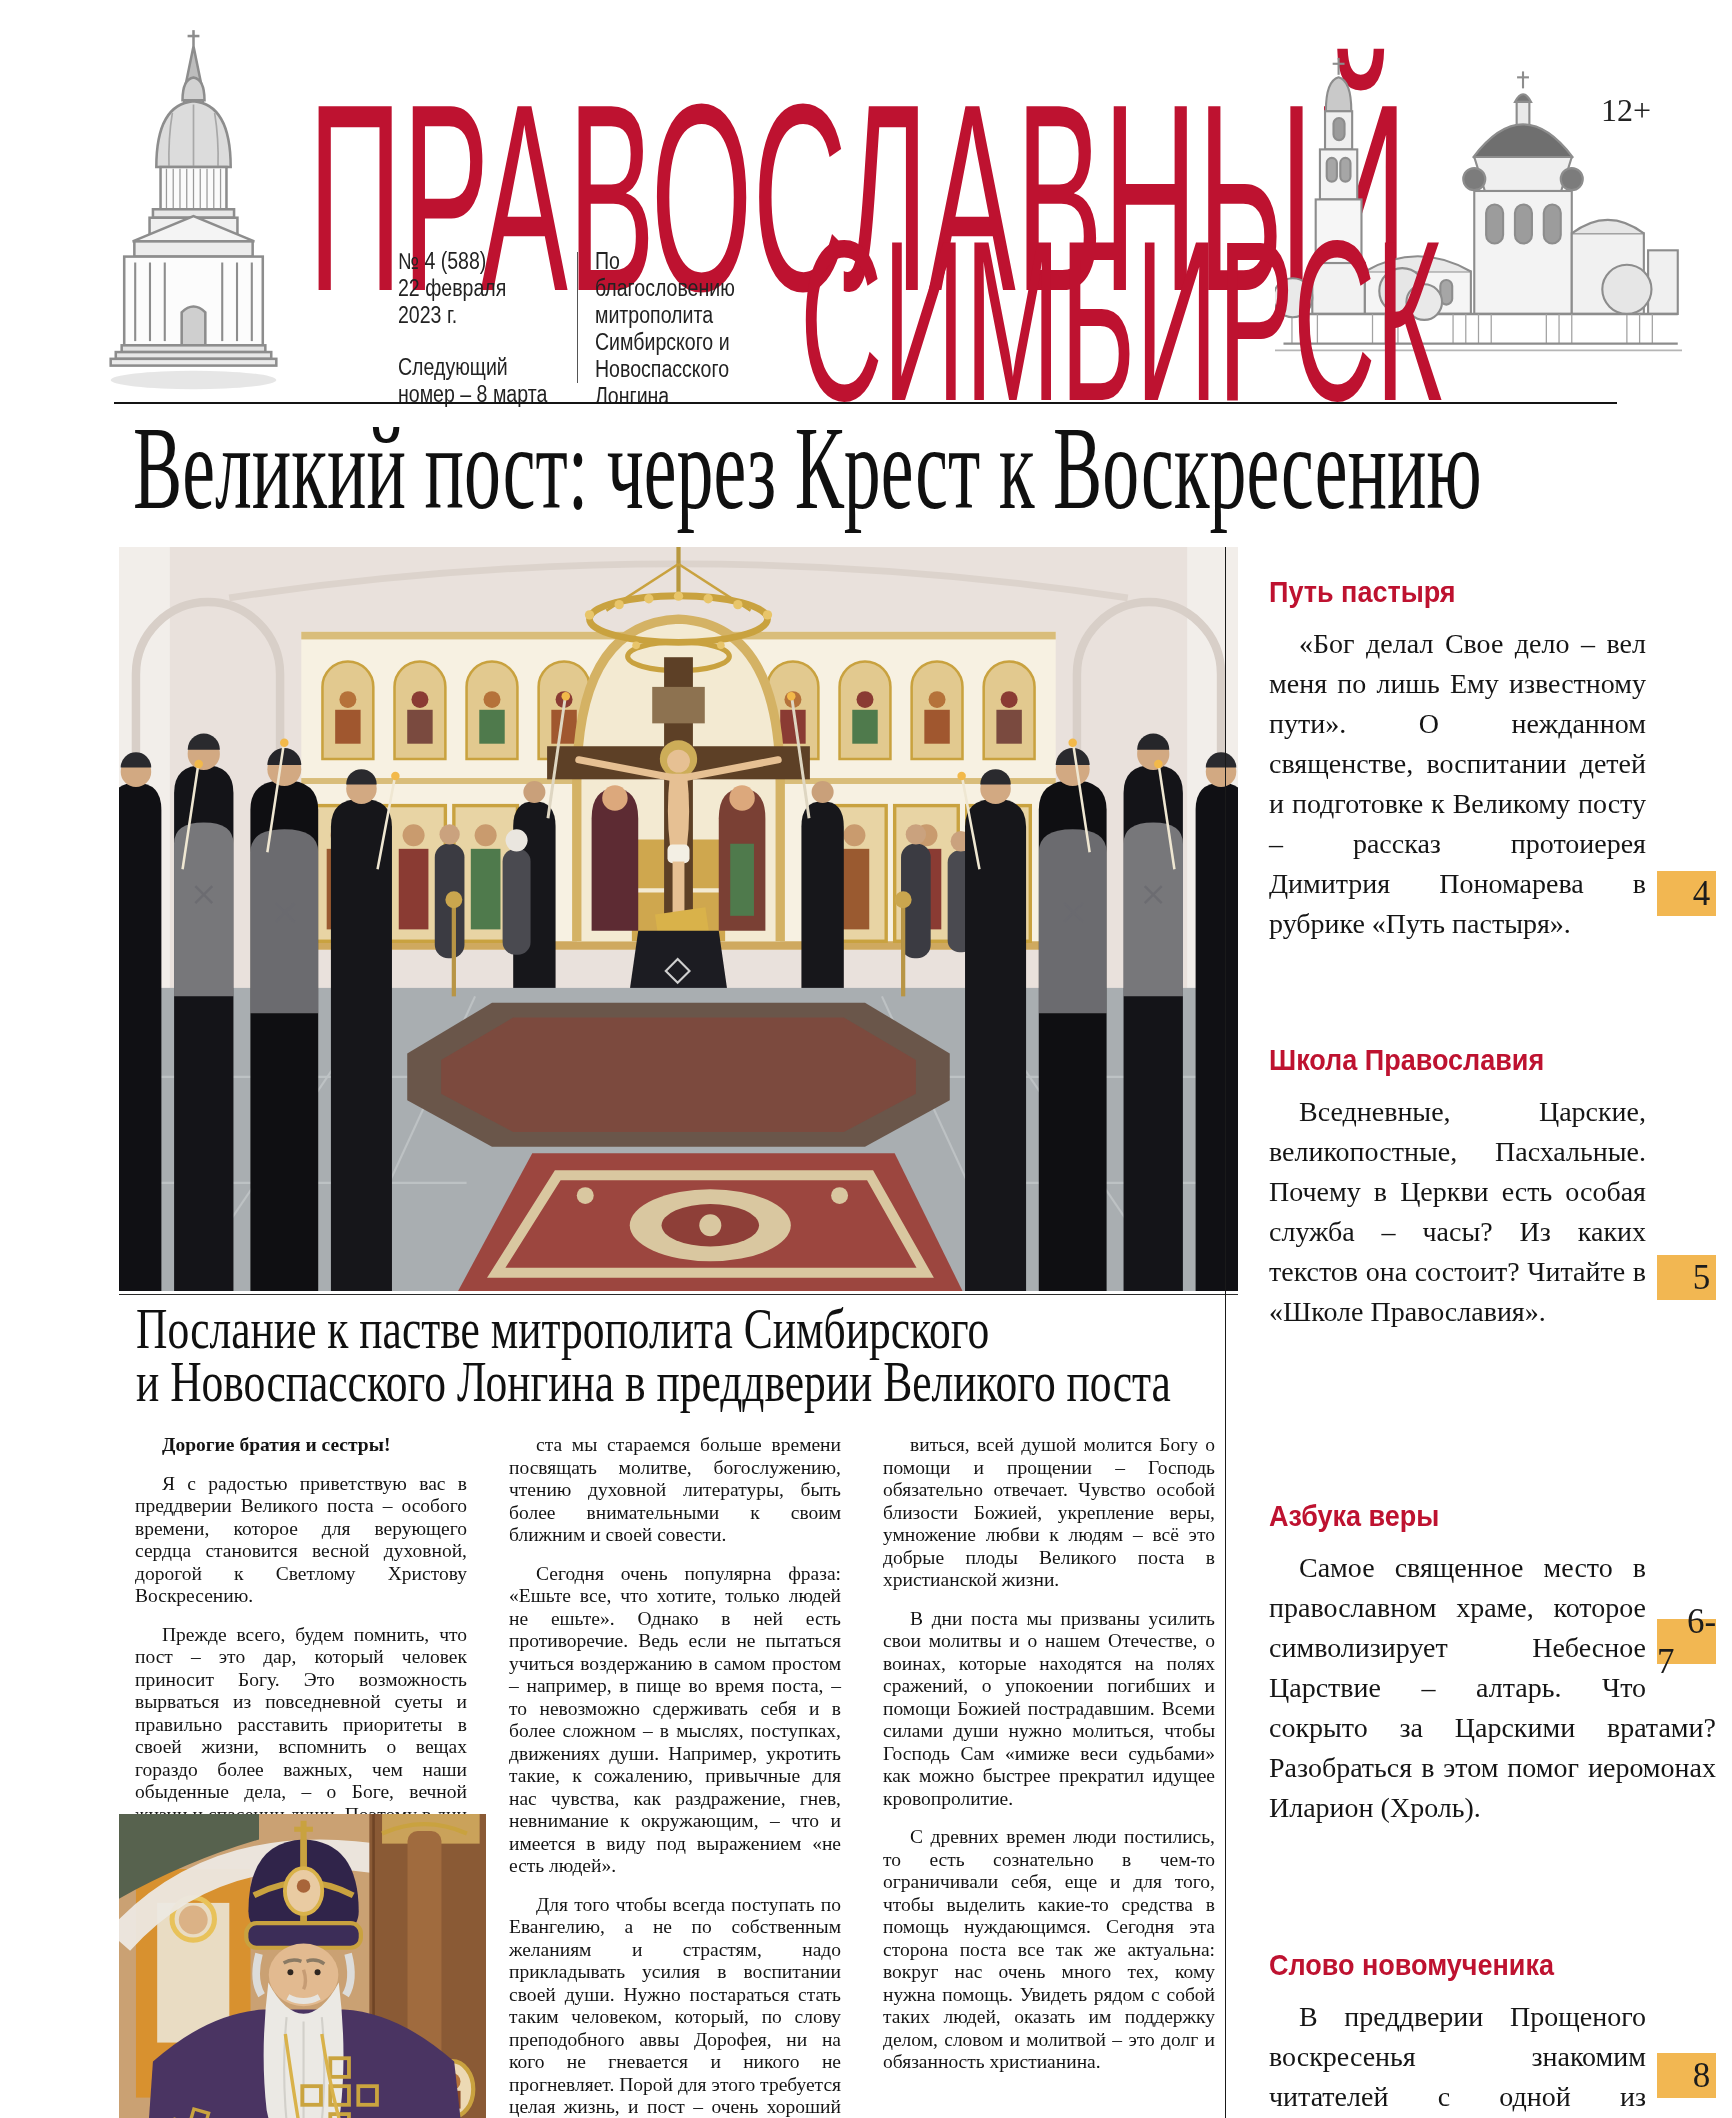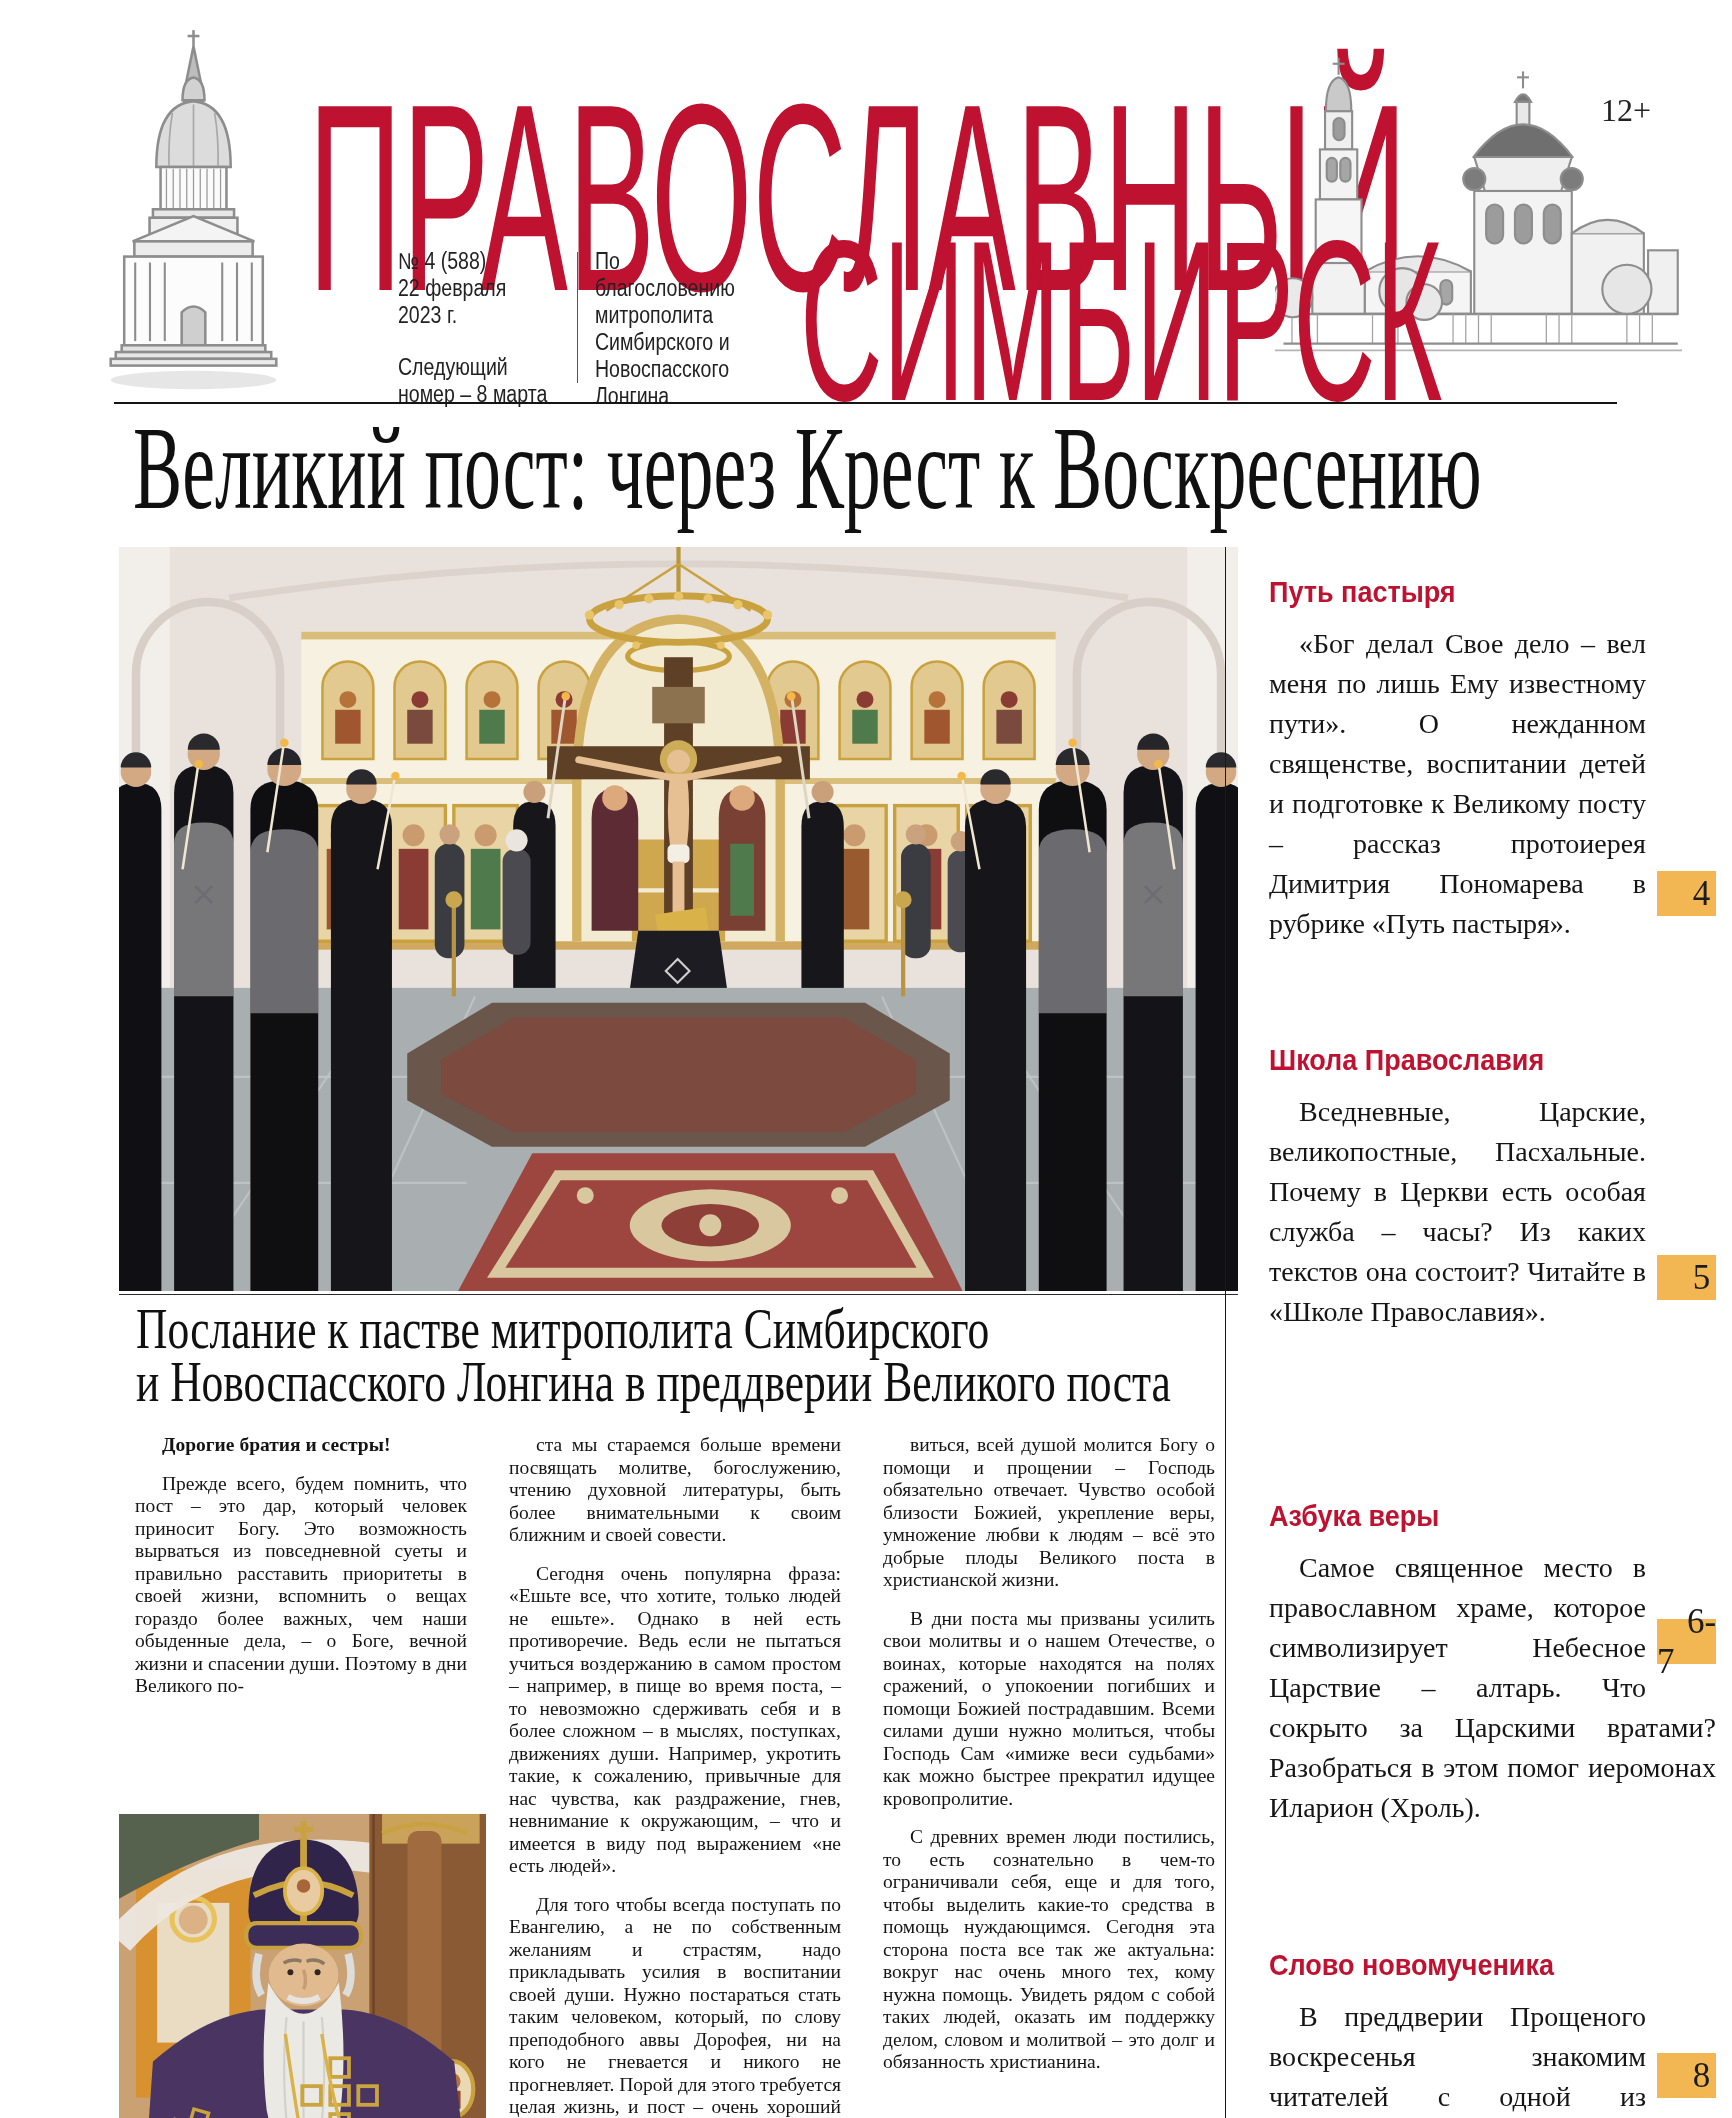--- a/index.html
+++ b/index.html
@@ -454,20 +454,21 @@
     </p>
   </div>
 
   <div id="subheadline">
     <div>Послание к пастве митрополита Симбирского</div>
     <div>и Новоспасского Лонгина в преддверии Великого поста</div>
   </div>
 
   <div class="bodycol" id="col1">
     <p class="lead">Дорогие братия и сестры!</p>
+    <p>Я с радостью приветствую вас в преддверии Великого поста – особого времени, которое для верующего сердца становится весной духовной, дорогой к Светлому Христову Воскресению.</p>
     <p>Прежде всего, будем помнить, что пост – это дар, который человек приносит Богу. Это возможность вырваться из повседневной суеты и правильно расставить приоритеты в своей жизни, вспомнить о вещах гораздо более важных, чем наши обыденные дела, – о Боге, вечной жизни и спасении души. Поэтому в дни Великого по-</p>
   </div>
   <div class="bodycol" id="col2">
     <p>ста мы стараемся больше времени посвящать молитве, богослужению, чтению духовной литературы, быть более внимательными к своим ближним и своей совести.</p>
     <p>Сегодня очень популярна фраза: «Ешьте все, что хотите, только людей не ешьте». Однако в ней есть противоречие. Ведь если не пытаться учиться воздержанию в самом простом – например, в пище во время поста, – то невозможно сдерживать себя и в более сложном – в мыслях, поступках, движениях души. Например, укротить такие, к сожалению, привычные для нас чувства, как раздражение, гнев, невнимание к окружающим, – что и имеется в виду под выражением «не есть людей».</p>
     <p>Для того чтобы всегда поступать по Евангелию, а не по собственным желаниям и страстям, надо прикладывать усилия в воспитании своей души. Нужно постараться стать таким человеком, который, по слову преподобного аввы Дорофея, ни на кого не гневается и никого не прогневляет. Порой для этого требуется целая жизнь, и пост – очень хороший помощник в труде самовоспитания.</p>
     <p>Пост – это время покаяния, особого внимания к своей душе, предельной честности. Если человек видит свой грех и старается испра-</p>
   </div>
   <div class="bodycol" id="col3">
     <p>виться, всей душой молится Богу о помощи и прощении – Господь обязательно отвечает. Чувство особой близости Божией, укрепление веры, умножение любви к людям – всё это добрые плоды Великого поста в христианской жизни.</p>

